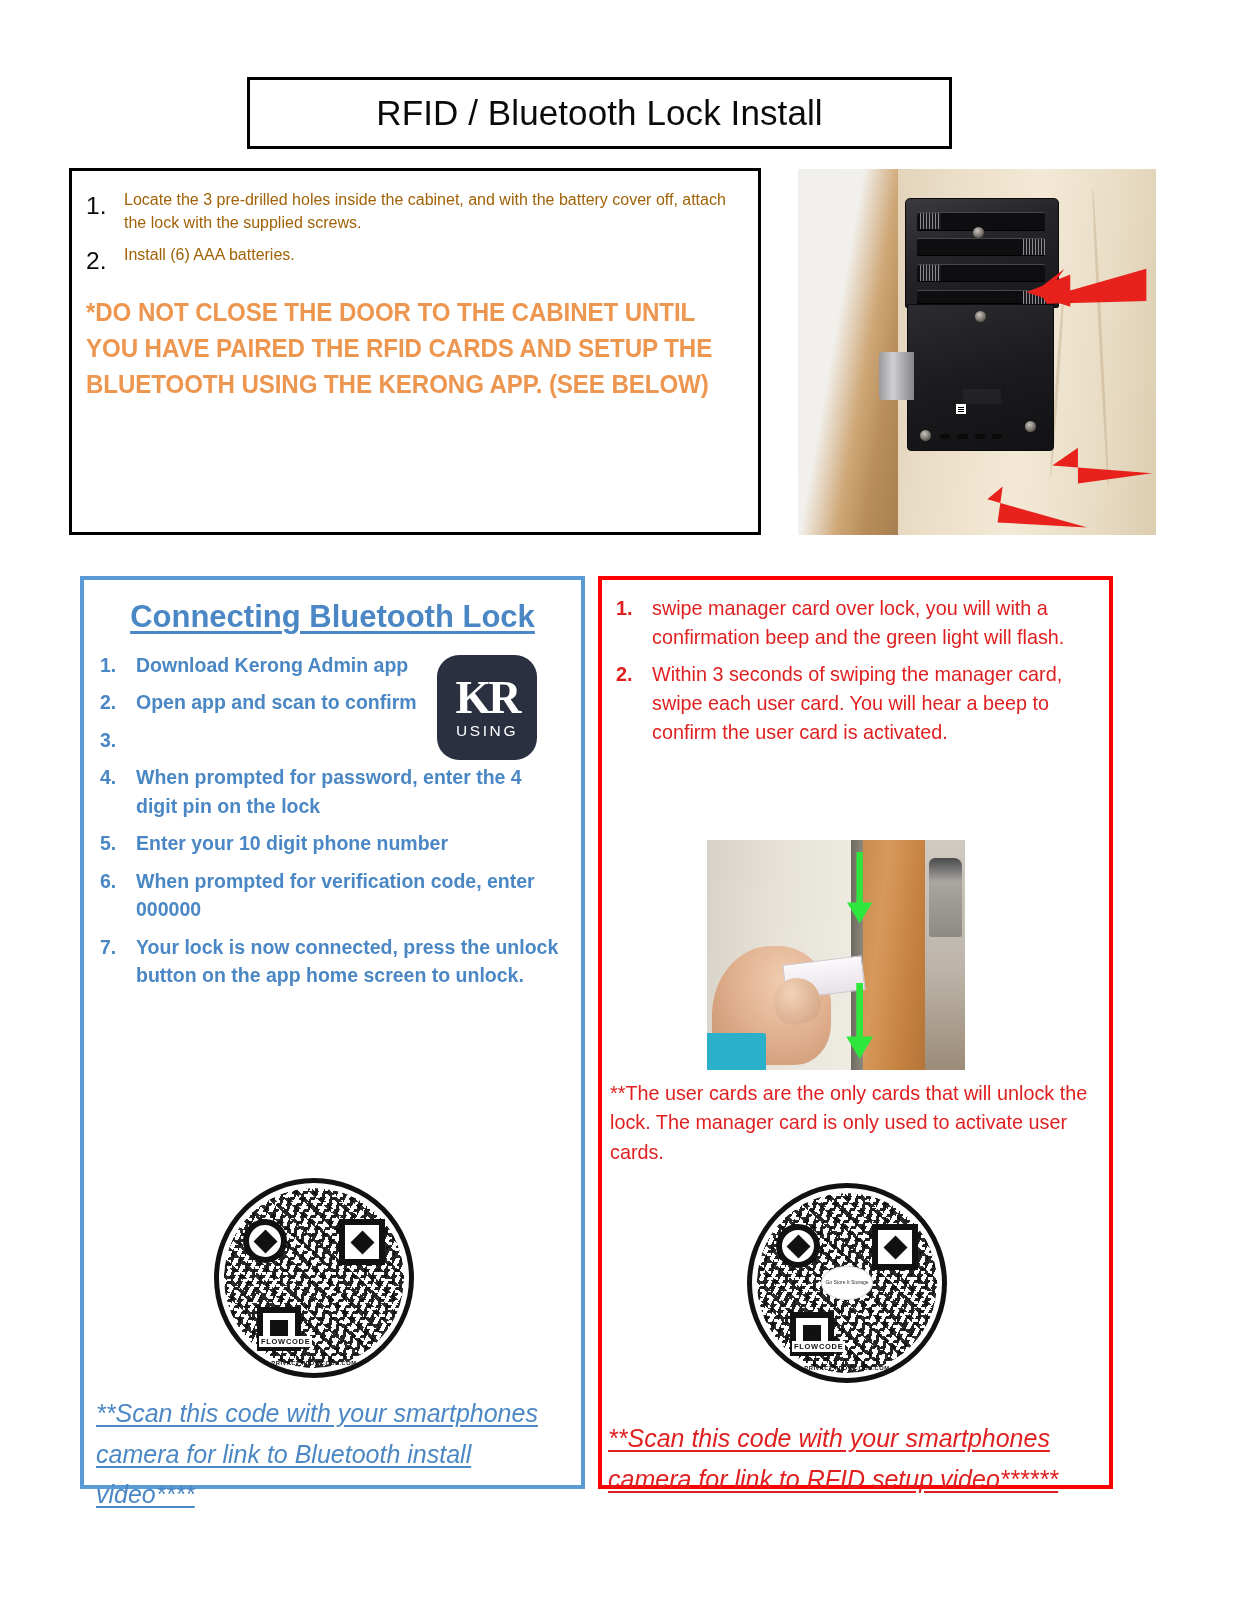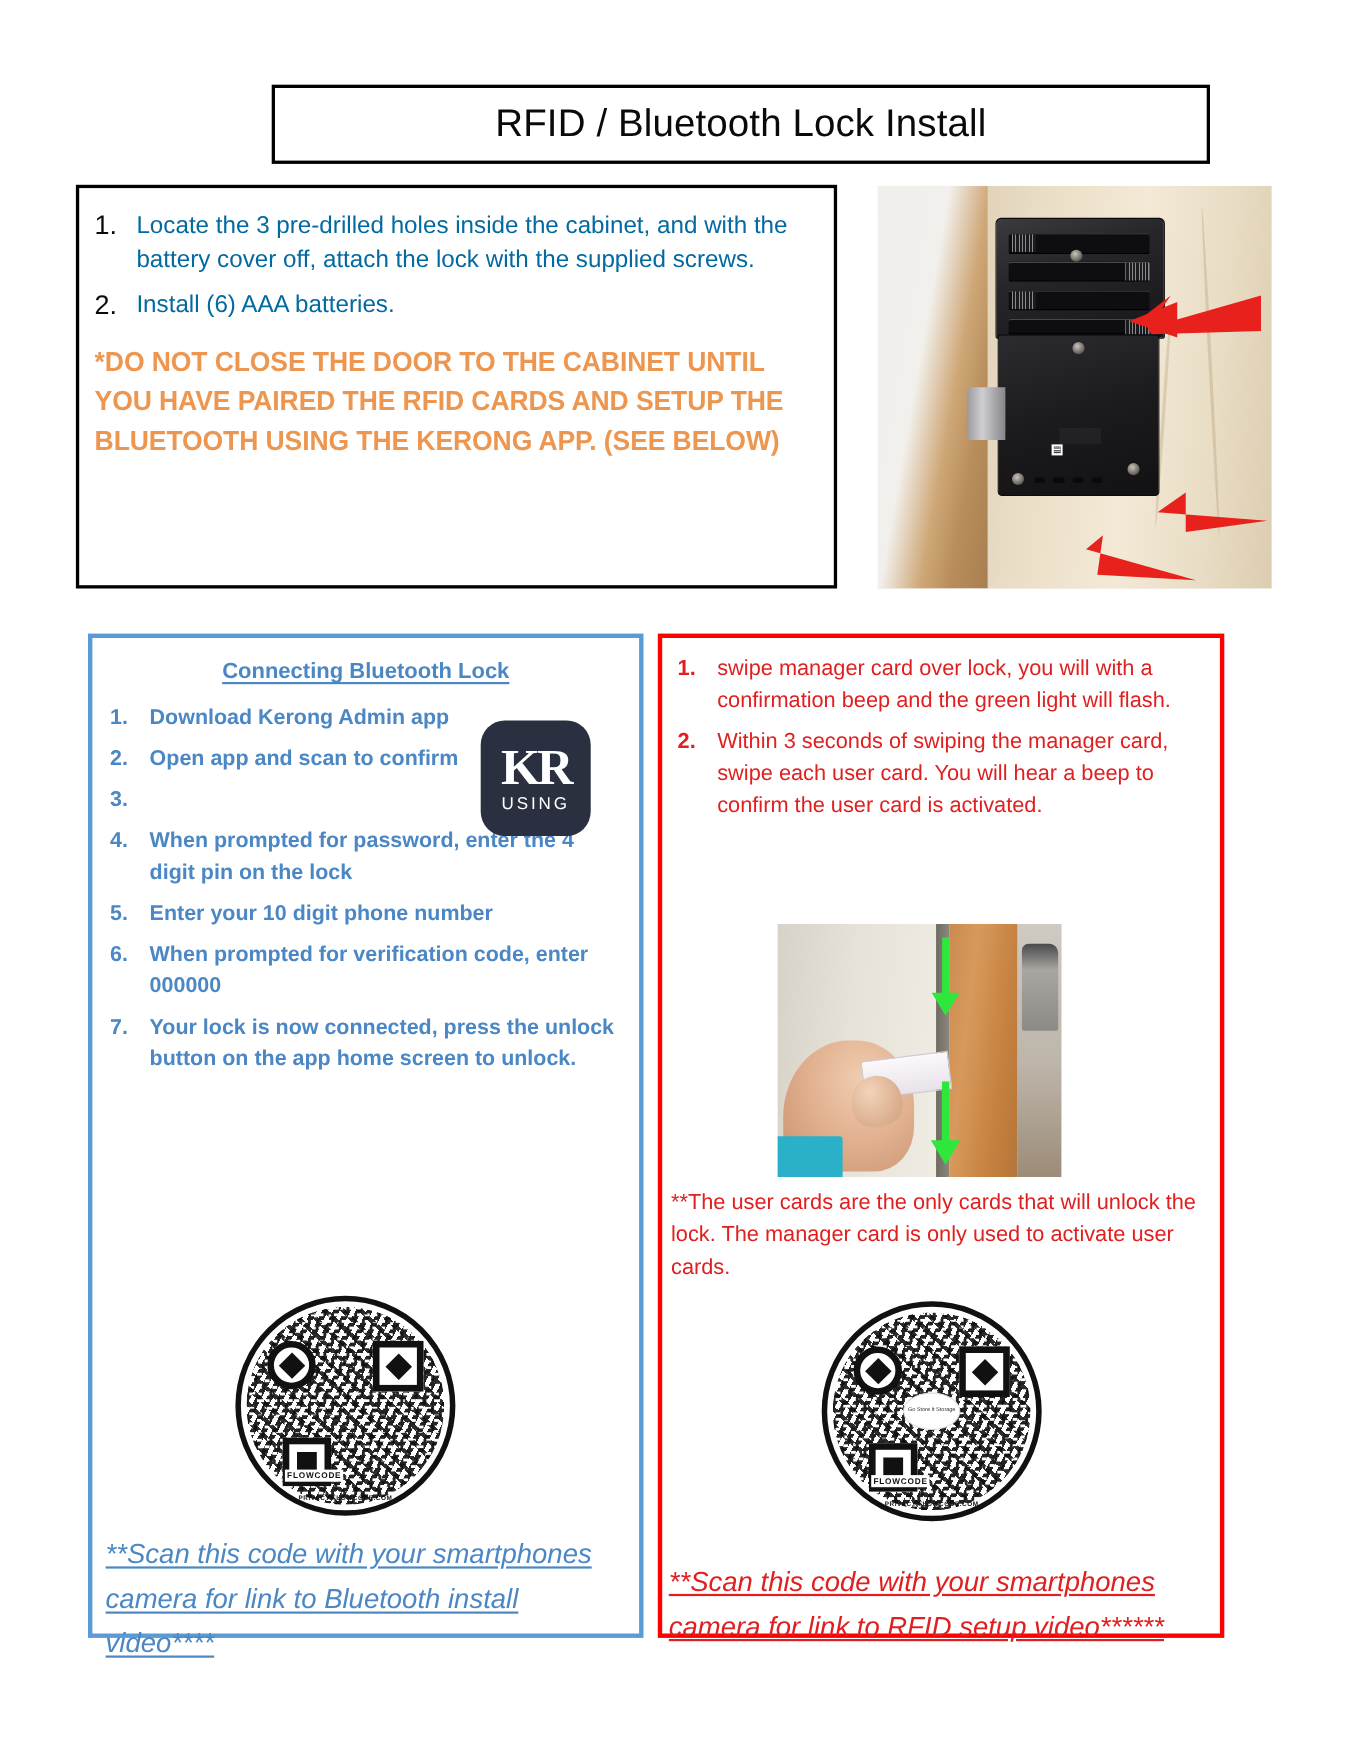--- a/index.html
+++ b/index.html
@@ -10,21 +10,21 @@
     font-family: "Liberation Sans", sans-serif;
     color: #000;
     position: relative;
     overflow: hidden;
   }
 
   
   #title-box {
     position: absolute;
     left: 247px; top: 77px;
-    width: 853px; height: 72px;
+    width: 705px; height: 72px;
     border: 3px solid #000;
     background: #fff;
     display: flex; align-items: center; justify-content: center;
   }
   #title-text {
     font-size: 35px;
     font-weight: 400;
     letter-spacing: 0.1px;
     color: #0a0a0a;
     white-space: nowrap;
@@ -44,23 +44,23 @@
     margin-bottom: 10px;
   }
   .num-item .num {
     width: 38px;
     flex: 0 0 38px;
     font-size: 24.5px;
     line-height: 1.42;
     color: #0a0a0a;
   }
   .num-item .body {
-    font-size: 22px;
+    font-size: 16px;
     line-height: 1.42;
-    color: #0369a1;
+    color: #a16207;
     flex: 1;
   }
   #warning-text {
     margin-top: 16px;
     font-size: 25px;
     line-height: 1.43;
     font-weight: bold;
     color: #ED9650;
     letter-spacing: -0.1px;
     transform: scaleX(0.965);
@@ -119,21 +119,21 @@
   #red-panel {
     position: absolute;
     left: 598px; top: 576px;
     width: 515px; height: 913px;
     border: 4px solid #FF0000;
     background: #fff;
     padding: 14px 14px 0 14px;
   }
   .panel-heading {
     text-align: center;
-    font-size: 20px;
+    font-size: 31px;
     font-weight: bold;
     text-decoration: underline;
     text-underline-offset: 4px;
     margin: 5px 0 16px 0;
   }
   .blue-text { color: #4A87C4; }
   .red-text  { color: #E02020; }
 
   .li-row { display: flex; margin-bottom: 9px; }
   .li-row .li-num { flex: 0 0 36px; width:36px; }

